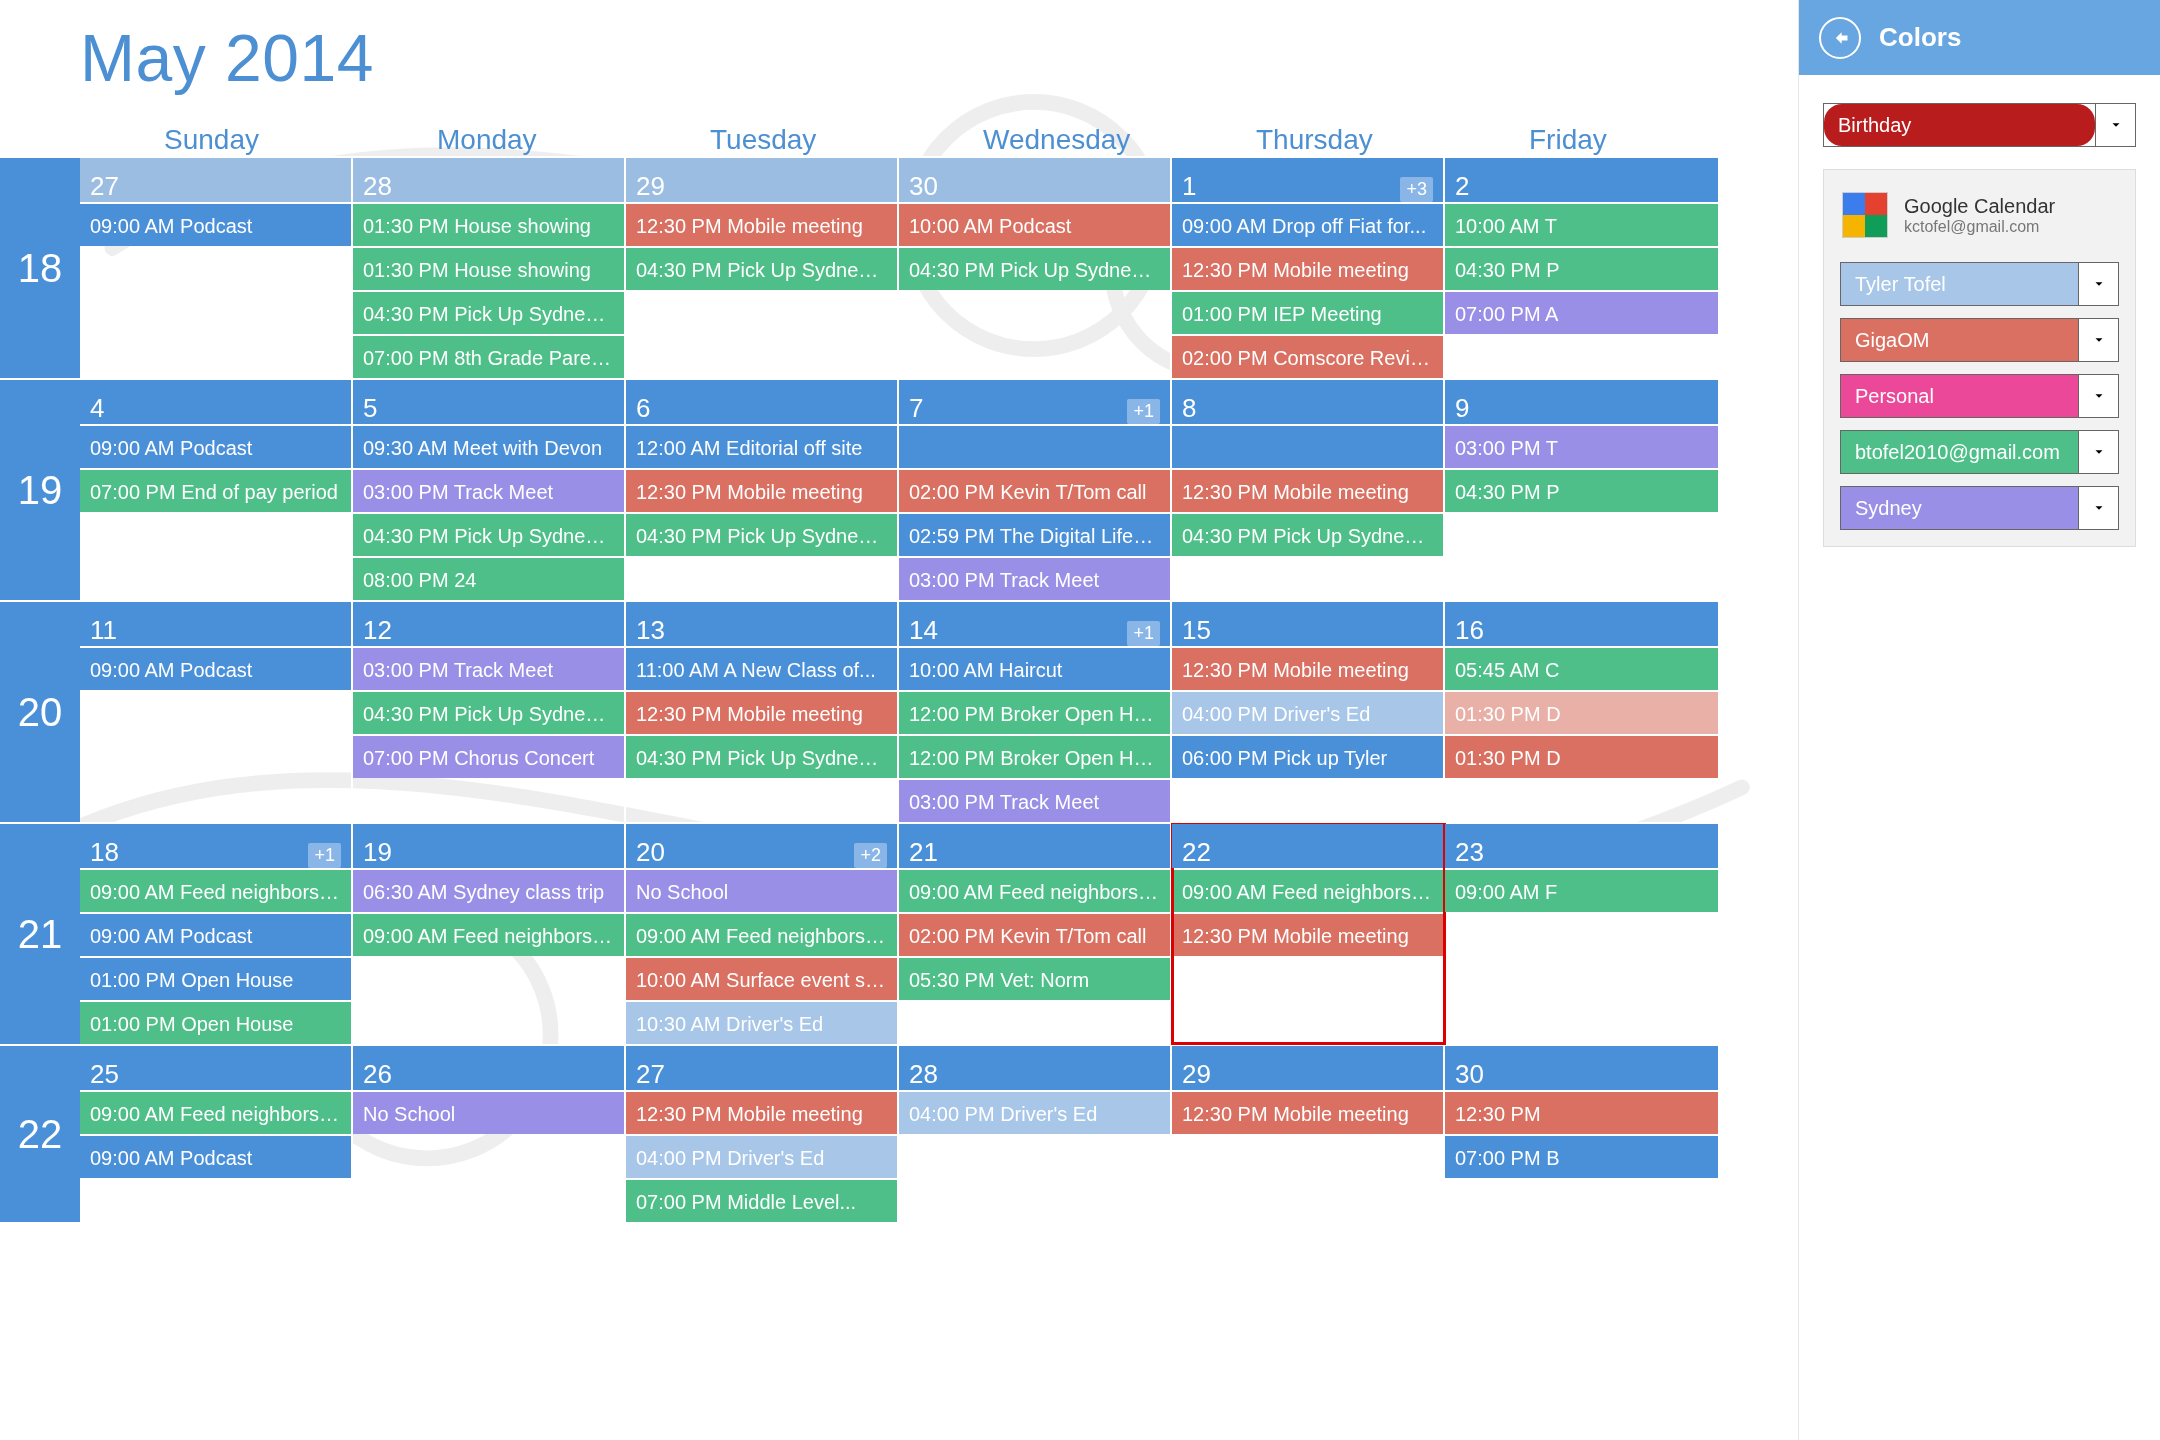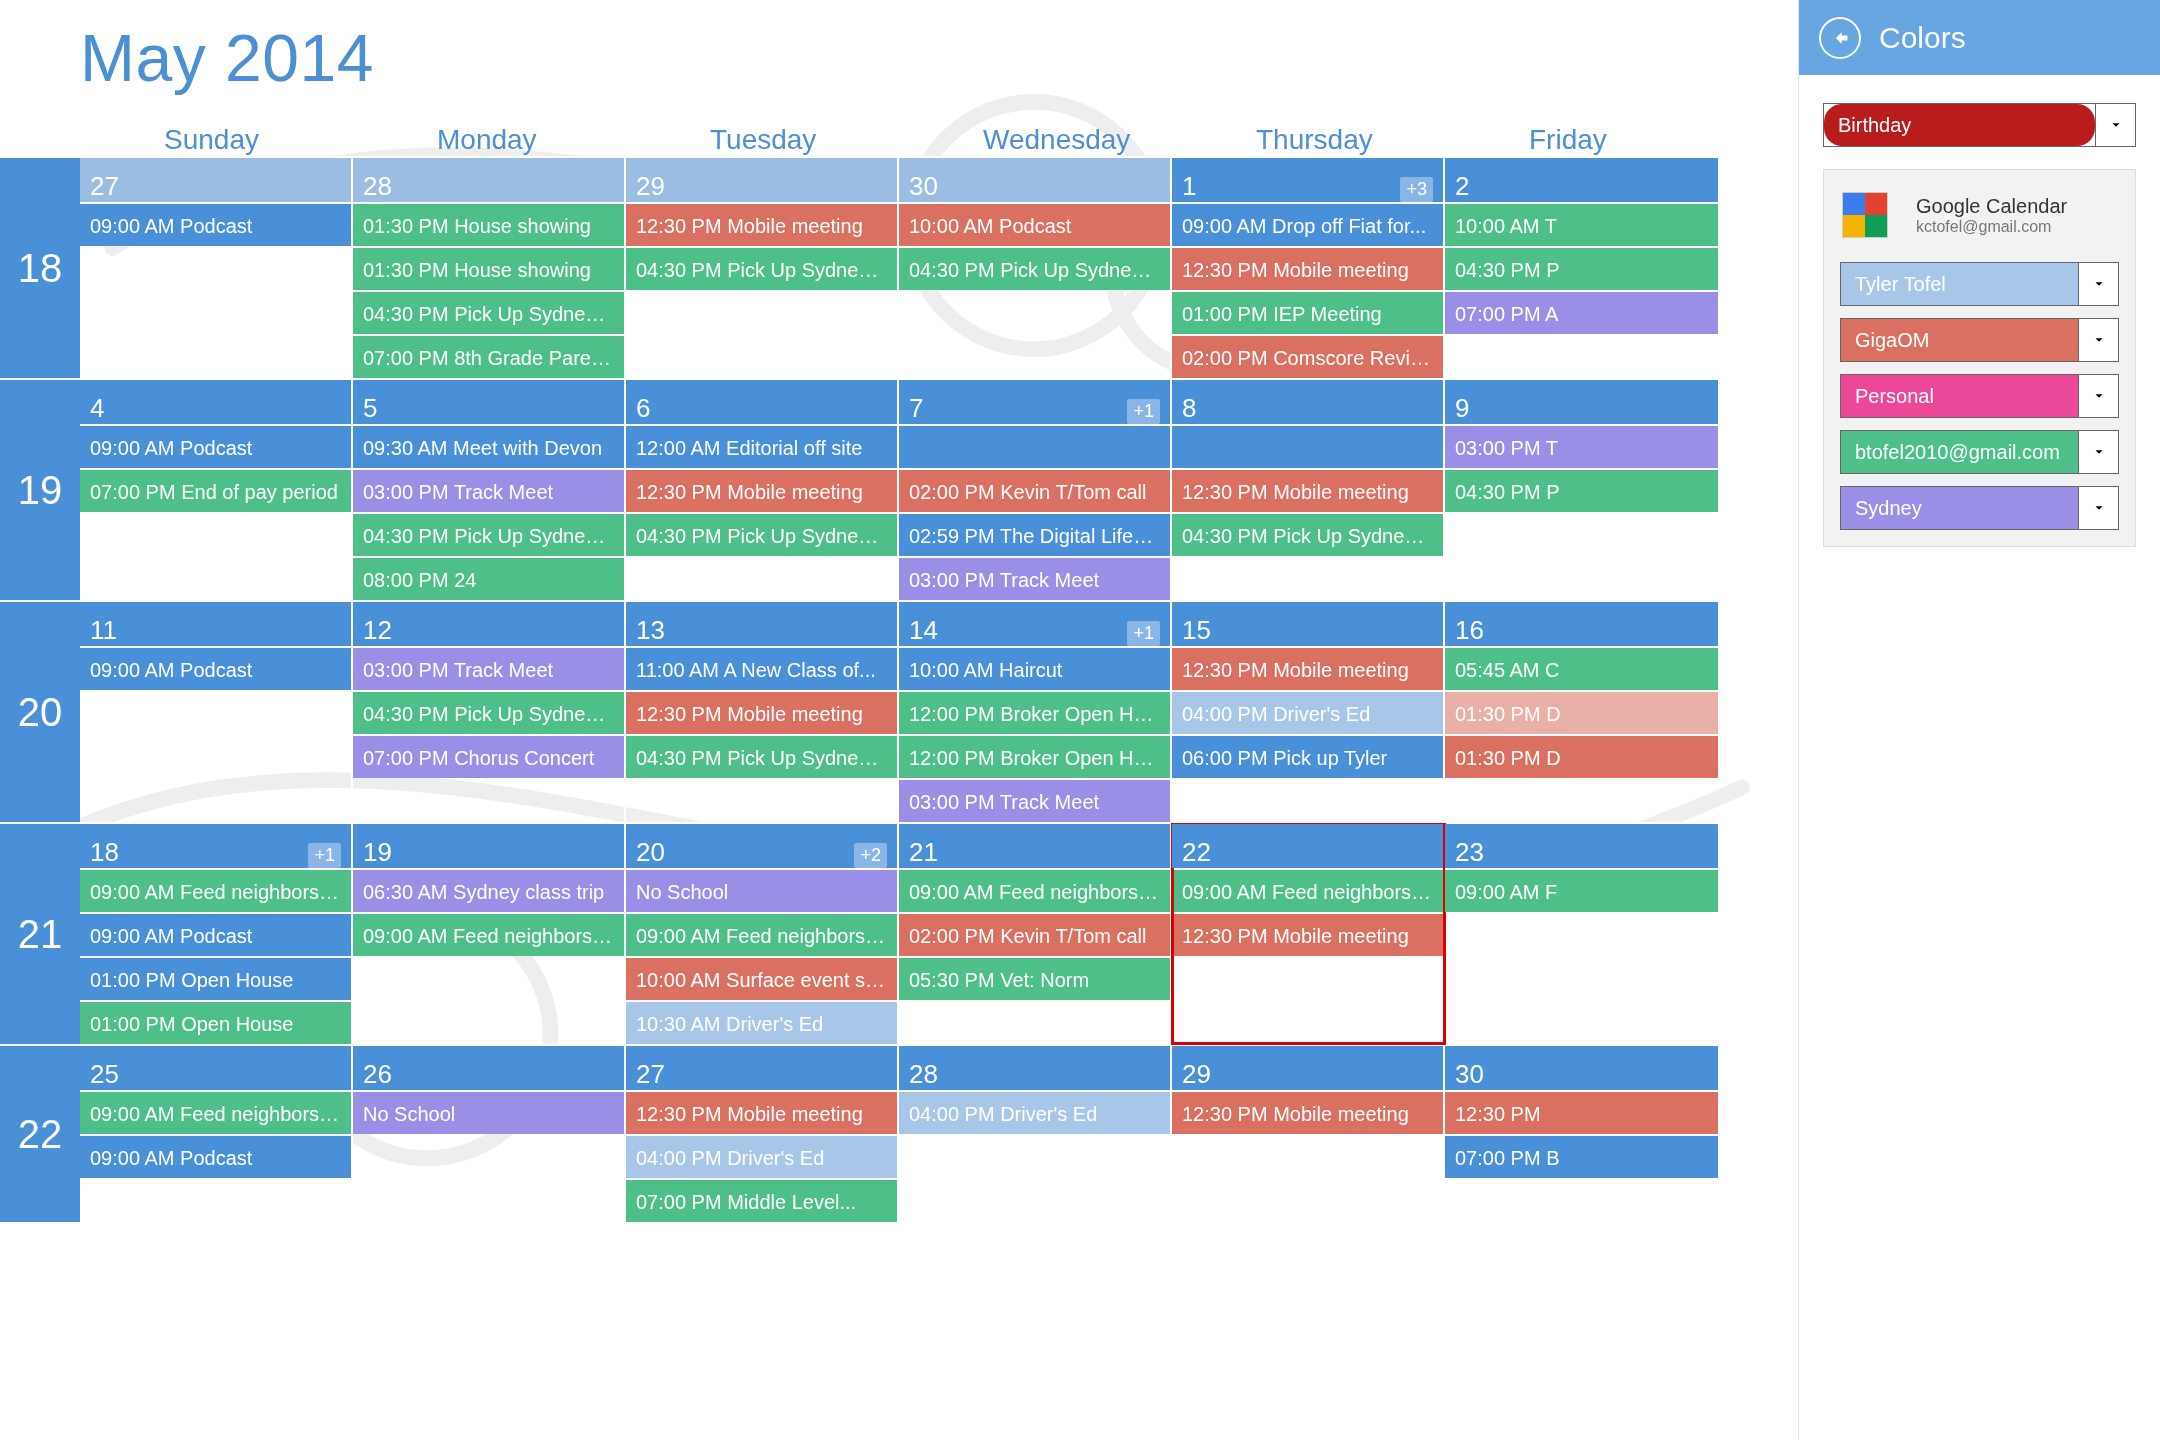--- a/index.html
+++ b/index.html
@@ -29,28 +29,28 @@
   .event.red       { background: #d97062; }
   .event.purple    { background: #9a8fe6; }
   .event.lightblue { background: #a7c6e8; }
   .event.lightred  { background: #e8b0a7; }
   .day.selected { outline: 3px solid #d00; outline-offset: -2px; }
   
   .panel { width: 415px; background: #fff; border-left: 1px solid #e6e6e6; display: flex; flex-direction: column; }
   .panel-header { height: 75px; background: #67a6e0; display: flex; align-items: center; padding: 0 20px; gap: 18px; color: #fff; }
   .back-btn { width: 42px; height: 42px; border: 2px solid #fff; border-radius: 50%; display: flex; align-items: center; justify-content: center; cursor: pointer; }
   .back-btn svg { width: 20px; height: 20px; fill: #fff; }
-  .panel-title { font-size: 30px; font-weight: 400; }
+  .panel-title { font-size: 26px; font-weight: 700; }
   .panel-body { padding: 28px 24px; display: flex; flex-direction: column; gap: 22px; }
   .dropdown { display: flex; height: 44px; border: 1px solid #666; cursor: pointer; }
   .dropdown .label { flex: 1; color: #fff; display: flex; align-items: center; padding: 0 14px; font-size: 20px; }
   .dropdown .arrow { width: 40px; background: #fff; border-left: 1px solid #666; display: flex; align-items: center; justify-content: center; }
   .dropdown .arrow svg { width: 14px; height: 14px; }
   .account-box { border: 1px solid #ddd; background: #f2f2f2; padding: 16px; display: flex; flex-direction: column; gap: 14px; }
-  .account-head { display: flex; align-items: center; gap: 28px; padding: 6px 2px 10px 2px; }
+  .account-head { display: flex; align-items: center; gap: 16px; padding: 6px 2px 10px 2px; }
   .gicon { width: 46px; height: 46px; background: #fff; border: 1px solid #ccc; display: grid; grid-template-columns: 1fr 1fr; grid-template-rows: 1fr 1fr; }
   .gicon div:nth-child(1){background:#3b7ded;} .gicon div:nth-child(2){background:#e44131;} .gicon div:nth-child(3){background:#f5b400;} .gicon div:nth-child(4){background:#0f9d58;}
   .acct-text .name { font-size: 20px; color: #333; }
   .acct-text .email { font-size: 16px; color: #777; }
   .cal-drop .label.c-lb   { background:#a7c6e8; }
   .cal-drop .label.c-red  { background:#d97062; }
   .cal-drop .label.c-blue { background:#ec4899; }
   .cal-drop .label.c-green{ background:#4fbf8a; }
   .cal-drop .label.c-pur  { background:#9a8fe6; }
   .birthday-drop .label { background:#b91c1c;border-radius:18px; }

